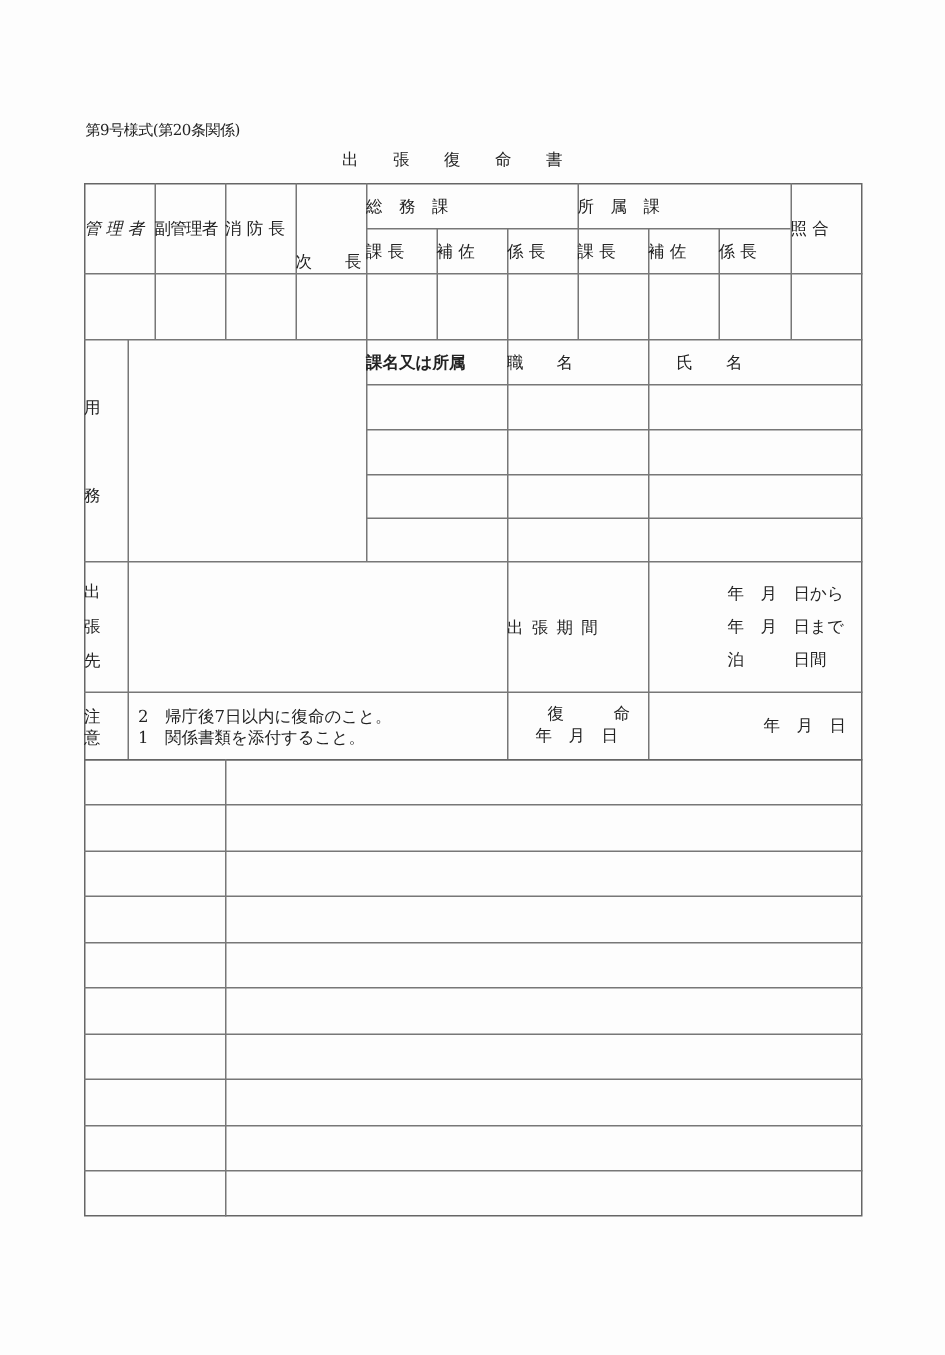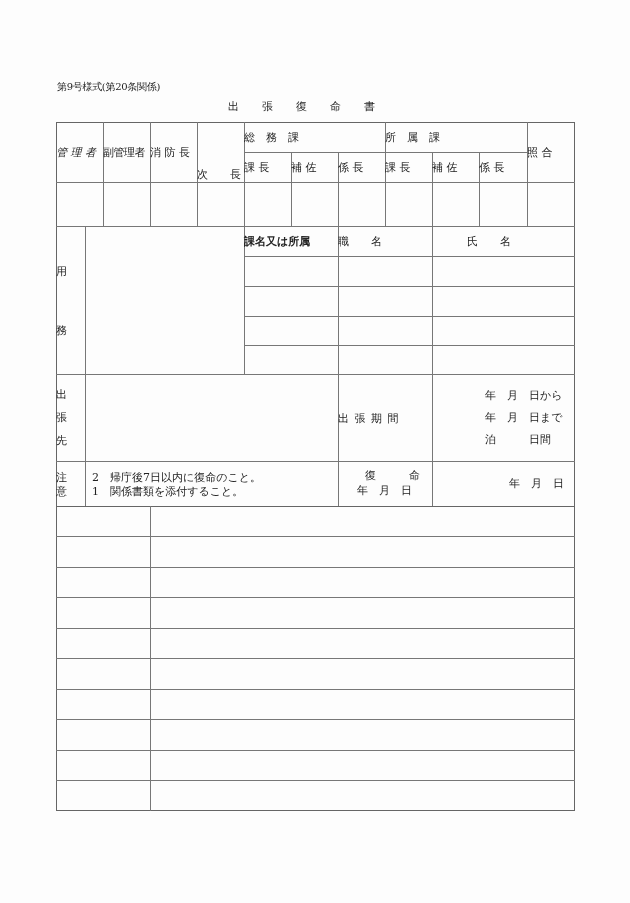--- a/index.html
+++ b/index.html
@@ -76,21 +76,21 @@
 <div class="hl" style="left:244px; top:345px; width:331px;"></div>
 <div class="hl" style="left:56px; top:374px; width:519px;"></div>
 <div class="hl" style="left:56px; top:461px; width:519px;"></div>
 
 <div class="lbl c" style="left:56px; top:265px; width:29px;">用</div>
 <div class="lbl c" style="left:56px; top:324px; width:29px;">務</div>
 <div class="cell" style="left:86px; top:227px; width:158px; height:147px;"></div>
 
 <div class="lbl c" style="left:244px; top:235px; width:94px;font-weight:bold;">課名又は所属</div>
 <div class="lbl c" style="left:338px; top:235px; width:94px;">職　　名</div>
-<div class="lbl c" style="left:432px; top:235px; width:142px;padding-left:35px;">氏　　名</div>
+<div class="lbl c" style="left:416px; top:235px; width:142px;padding-left:35px;">氏　　名</div>
 
 <div class="cell" style="left:245px; top:257px; width:93px; height:29px;"></div>
 <div class="cell" style="left:339px; top:257px; width:93px; height:29px;"></div>
 <div class="cell" style="left:433px; top:257px; width:141px; height:29px;"></div>
 <div class="cell" style="left:245px; top:287px; width:93px; height:29px;"></div>
 <div class="cell" style="left:339px; top:287px; width:93px; height:29px;"></div>
 <div class="cell" style="left:433px; top:287px; width:141px; height:29px;"></div>
 <div class="cell" style="left:245px; top:317px; width:93px; height:28px;"></div>
 <div class="cell" style="left:339px; top:317px; width:93px; height:28px;"></div>
 <div class="cell" style="left:433px; top:317px; width:141px; height:28px;"></div>

